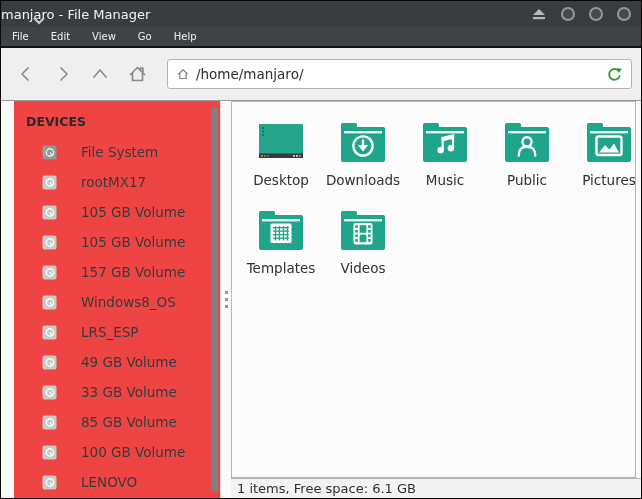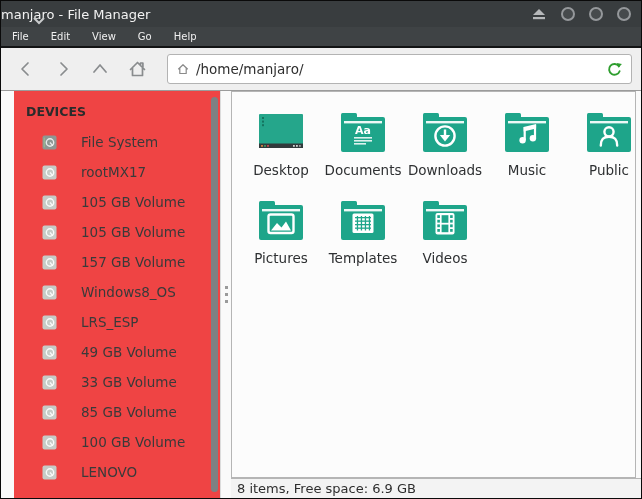--- a/index.html
+++ b/index.html
@@ -18,21 +18,21 @@
   .tb-right{ position:absolute; right:10px; top:0; height:26px; display:flex; align-items:center; gap:14px; }
   .circle-btn{ width:14px; height:14px; border-radius:50%; border:2px solid #95989b; background:#464a4c; }
   
   .menubar{
     height:21px; background:#3f4345; border-bottom:2px solid #121314;
     display:flex; align-items:center; padding-left:0; flex:0 0 auto;
   }
   .menu-item{ color:#f0f0f0; font-size:10px; padding:0 11px; height:21px; line-height:21px; cursor:pointer; }
   
   .toolbar{
-    height:43px; background:#efefef; border-bottom:1px solid #9b9b9b;
+    height:53px; background:#efefef; border-bottom:1px solid #9b9b9b;
     display:flex; align-items:center; padding-left:12px; flex:0 0 auto;
   }
   .nav-btn{ width:26px; height:28px; display:flex; align-items:center; justify-content:center; margin-right:11px; border-radius:3px; }
   .addressbar{
     flex:1; height:30px; margin-left:6px; margin-right:9px; background:#ffffff;
     border:1px solid #b3b3b3; border-radius:3px; display:flex; align-items:center; padding:0 8px;
   }
   .addressbar .path{ font-size:13.5px; color:#2e2e2e; margin-left:6px; flex:1; }
   
   .body{ flex:1; display:flex; background:#fafafa; min-height:0; }
@@ -256,32 +256,20 @@
               <rect x="4" y="37" width="2" height="1.8" fill="#c87f3f"></rect>
               <rect x="7" y="37" width="2" height="1.8" fill="#3f8f5f"></rect>
               <rect x="10" y="37" width="2" height="1.8" fill="#b34b4b"></rect>
               <rect x="36" y="37" width="1.8" height="1.8" fill="#cfd4d2"></rect>
               <rect x="39" y="37" width="1.8" height="1.8" fill="#cfd4d2"></rect>
               <rect x="42" y="37" width="1.8" height="1.8" fill="#9aa0a0"></rect>
             </svg>
             <span class="flabel">Desktop</span>
           </div>
 
-          <div class="file-item">
-            <svg width="48" height="48" viewBox="0 0 48 48">
-              <rect x="2" y="5" width="16" height="8" rx="1.5" fill="#1ea58a"></rect>
-              <rect x="2" y="9" width="44" height="35" rx="2" fill="#1ea58a"></rect>
-              <rect x="5" y="13" width="38" height="2.4" fill="#ffffff" opacity="0.92"></rect>
-              <text x="24" y="26" text-anchor="middle" font-family="DejaVu Sans, sans-serif" font-size="11" font-weight="bold" fill="#ffffff">Aa</text>
-              <rect x="15" y="29" width="18" height="1.6" fill="#ffffff" opacity="0.85"></rect>
-              <rect x="15" y="32" width="18" height="1.6" fill="#ffffff" opacity="0.85"></rect>
-              <rect x="15" y="35" width="12" height="1.6" fill="#ffffff" opacity="0.85"></rect>
-            </svg>
-            <span class="flabel">Documents</span>
-          </div>
 
           <div class="file-item">
             <svg width="48" height="48" viewBox="0 0 48 48">
               <rect x="2" y="5" width="16" height="8" rx="1.5" fill="#1ea58a"></rect>
               <rect x="2" y="9" width="44" height="35" rx="2" fill="#1ea58a"></rect>
               <rect x="5" y="13" width="38" height="2.4" fill="#ffffff" opacity="0.92"></rect>
               <circle cx="24" cy="28" r="9.6" fill="none" stroke="#ffffff" stroke-width="2.4"></circle>
               <rect x="22.8" y="21.5" width="2.4" height="6.5" fill="#ffffff"></rect>
               <polygon points="18.8,27 29.2,27 24,33.6" fill="#ffffff"></polygon>
             </svg>
@@ -359,18 +347,18 @@
               <rect x="20.6" y="19.2" width="6.8" height="7.6" fill="#1ea58a"></rect>
               <rect x="20.6" y="28.6" width="6.8" height="7.6" fill="#1ea58a"></rect>
             </svg>
             <span class="flabel">Videos</span>
           </div>
 
         </div>
       </div>
 
       <div class="statusbar">
-        <span class="stext">8 items, Free space: 6.9 GB</span>
+        <span class="stext">1 items, Free space: 6.1 GB</span>
       </div>
     </div>
 
   </div>
 </div>
 
 </body></html>

